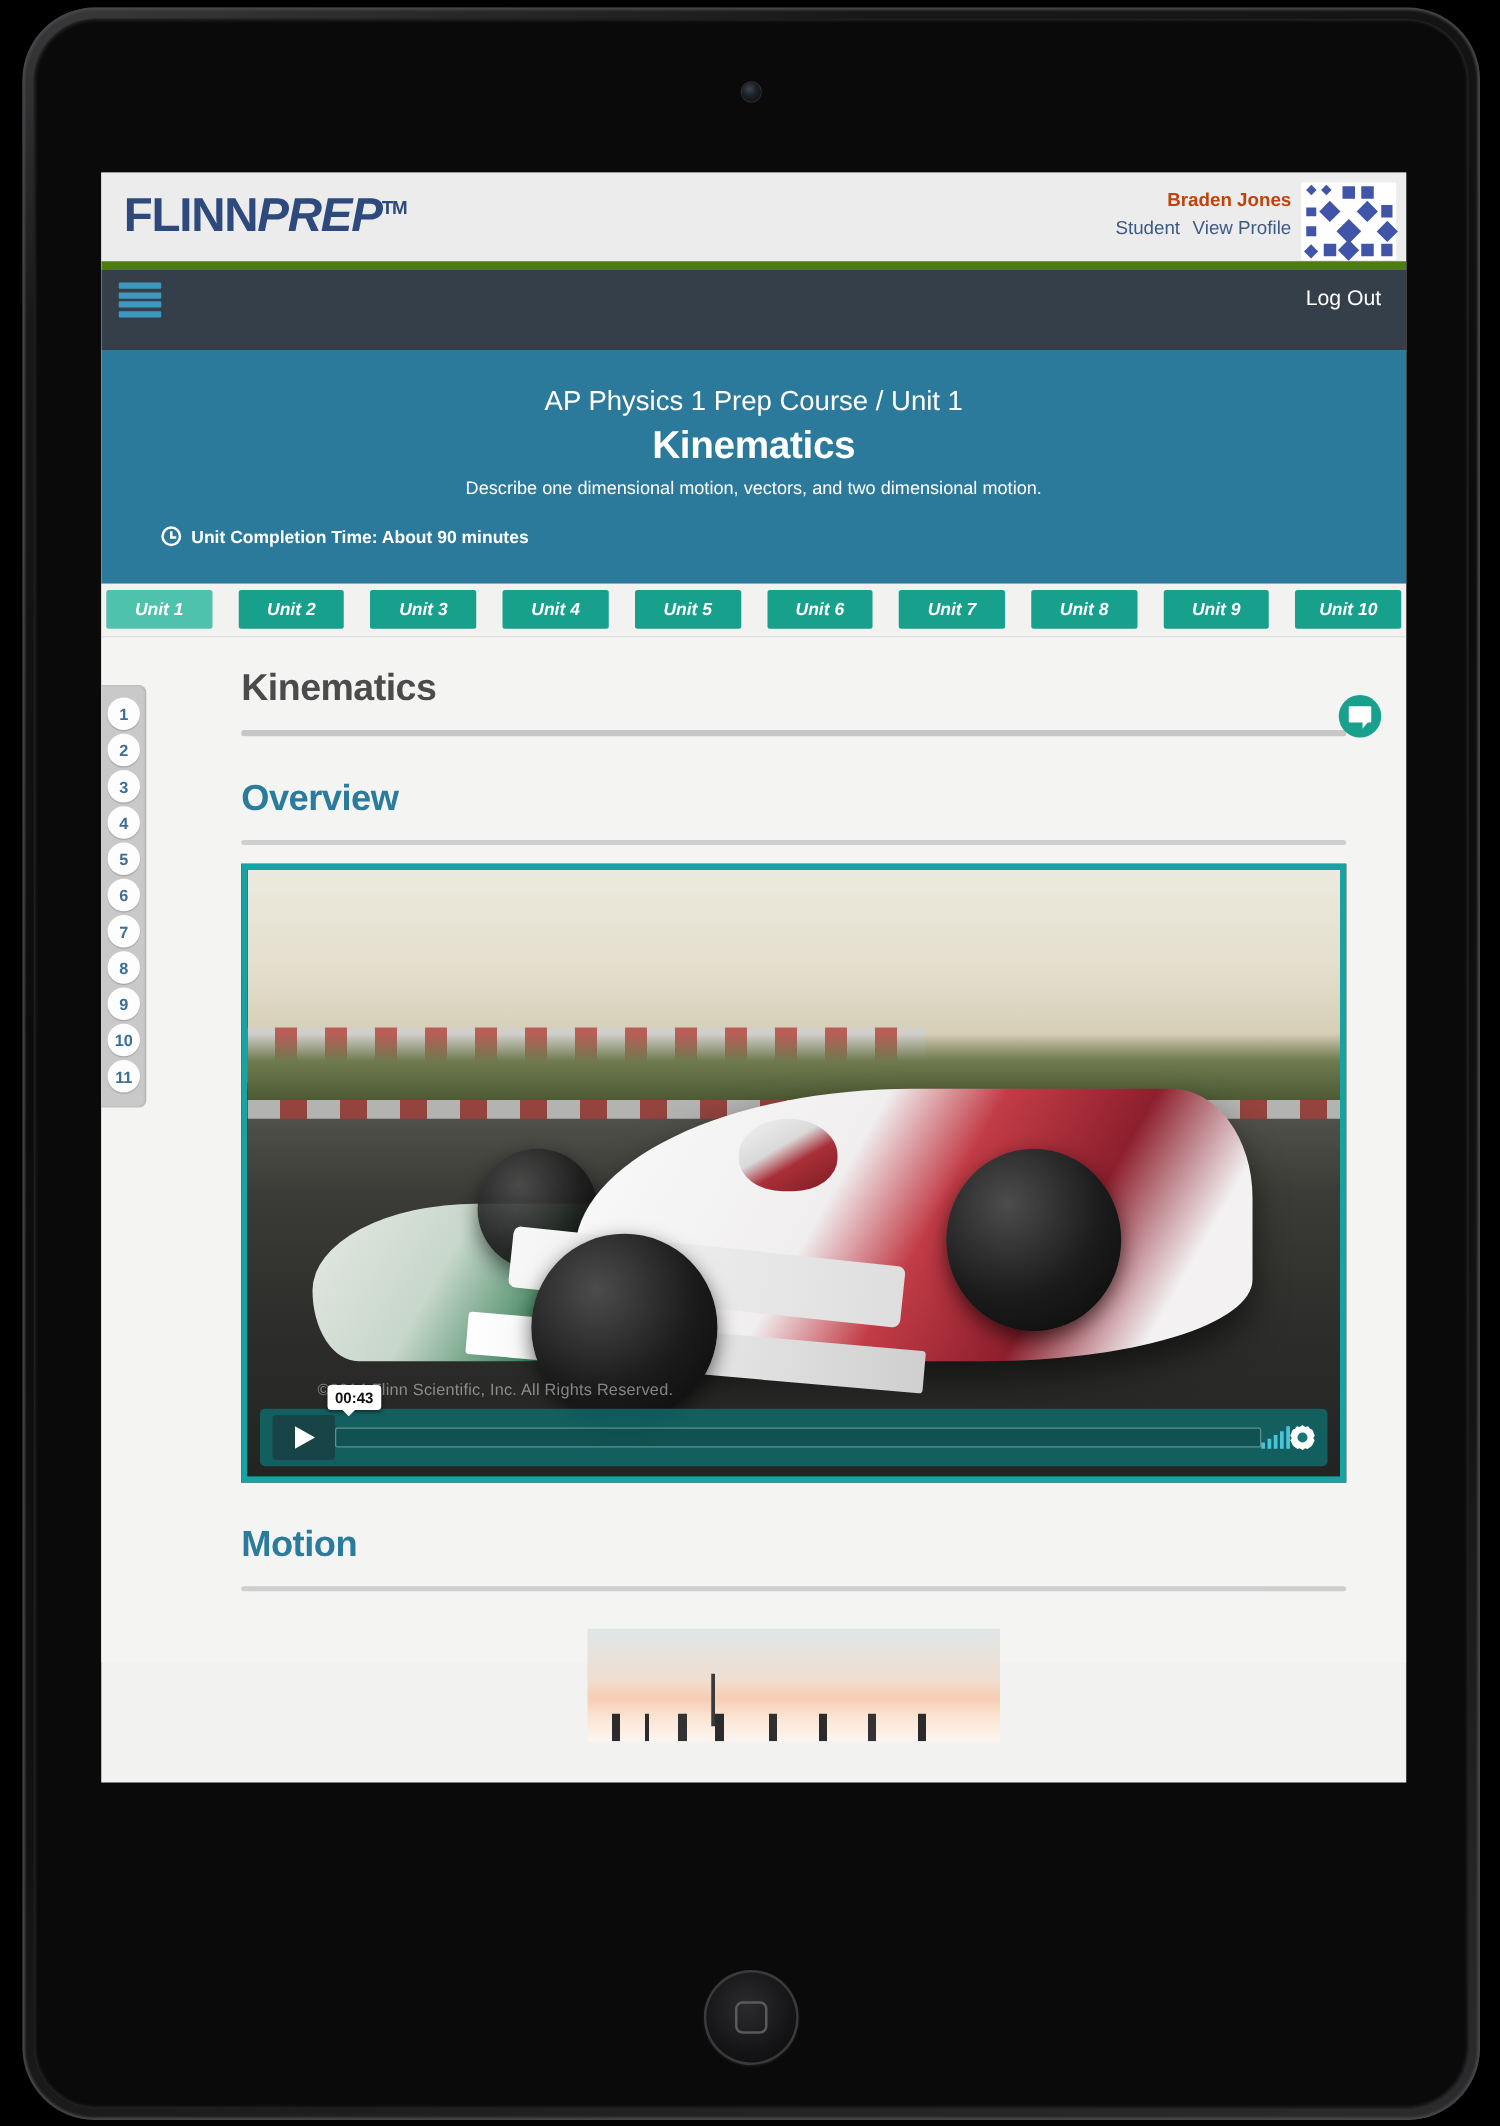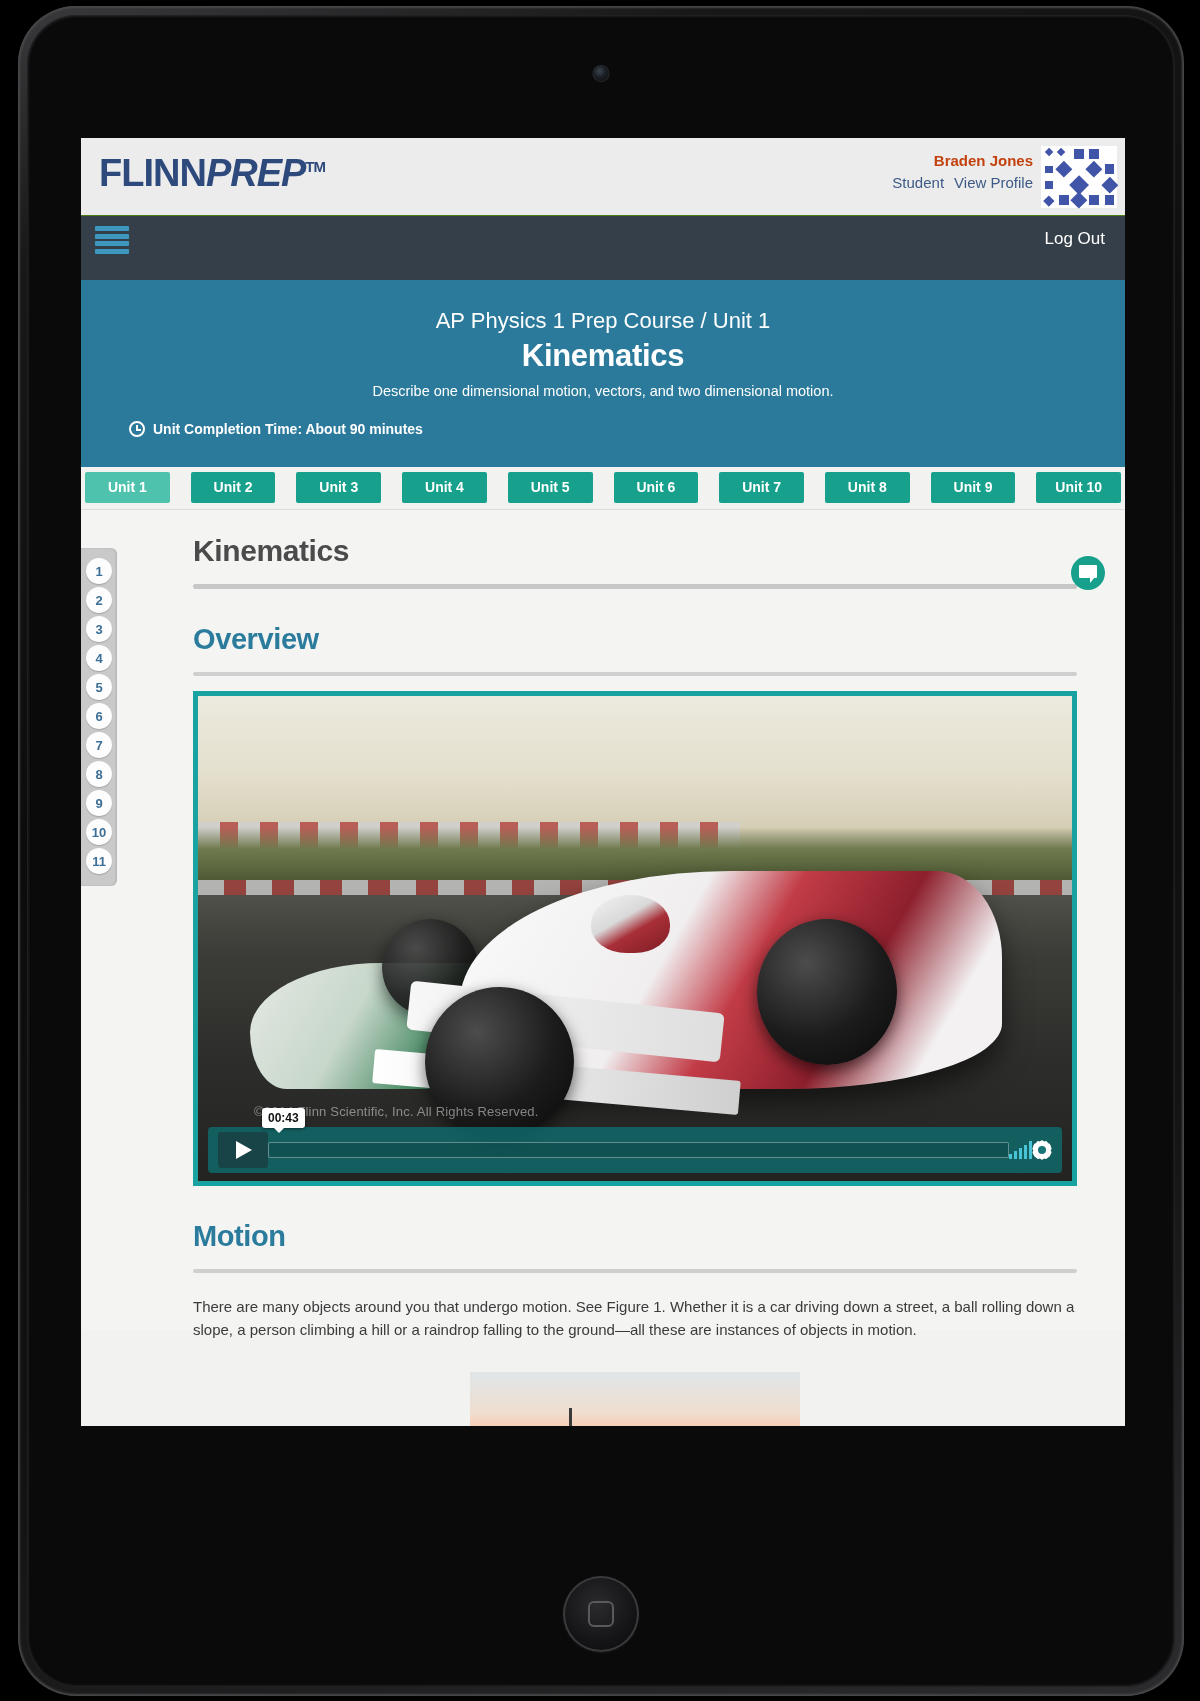--- a/index.html
+++ b/index.html
@@ -63,21 +63,21 @@
     width: 1044px; height: 1288px;
     background: #f2f2f1;
     overflow: hidden;
   }
 
   
   .topbar {
     position: relative;
     height: 78px;
     background: #ececec;
-    border-bottom: 1px solid #4d7c0f;
+    border-bottom: 7px solid #4d7c0f;
   }
   .logo {
     position: absolute;
     left: 18px; top: 14px;
     font-size: 38px;
     letter-spacing: -1px;
     color: #2e4a7d;
     font-weight: bold;
     white-space: nowrap;
   }
@@ -162,20 +162,21 @@
     width: 5px; height: 2px; background: #fff;
   }
 
   
   .unit-tabs {
     display: flex;
     gap: 21px;
     padding: 5px 4px 6px 4px;
     background: #f2f2f1;
     border-bottom: 1px solid #dcdcdc;
+    font-style: italic;
   }
   .unit-tab {
     flex: 1 1 0;
     text-align: center;
     padding: 7px 2px 8px 2px;
     background: #17a08b;
     color: #ffffff;
     font-size: 14px;
     font-weight: bold;
     border-radius: 2px;
@@ -614,21 +615,20 @@
                 <i style="height:11px"></i>
                 <i style="height:14px"></i>
                 <i style="height:18px"></i>
             </div>
             <div class="gear"></div>
           </div>
         </div>
 
         <div class="section-title-teal">Motion</div>
         <div class="rule thin"></div>
-        <p class="body-text">There are many objects around you that undergo motion. See Figure 1. Whether it is a car driving down a street, a ball rolling down a slope, a person climbing a hill or a raindrop falling to the ground—all these are instances of objects in motion.</p>
 
         <div class="figure-strip">
           <div class="fig-tower"></div>
           <div class="fig-skyline"></div>
         </div>
 
       </div>
     </div>
 
   </div>

